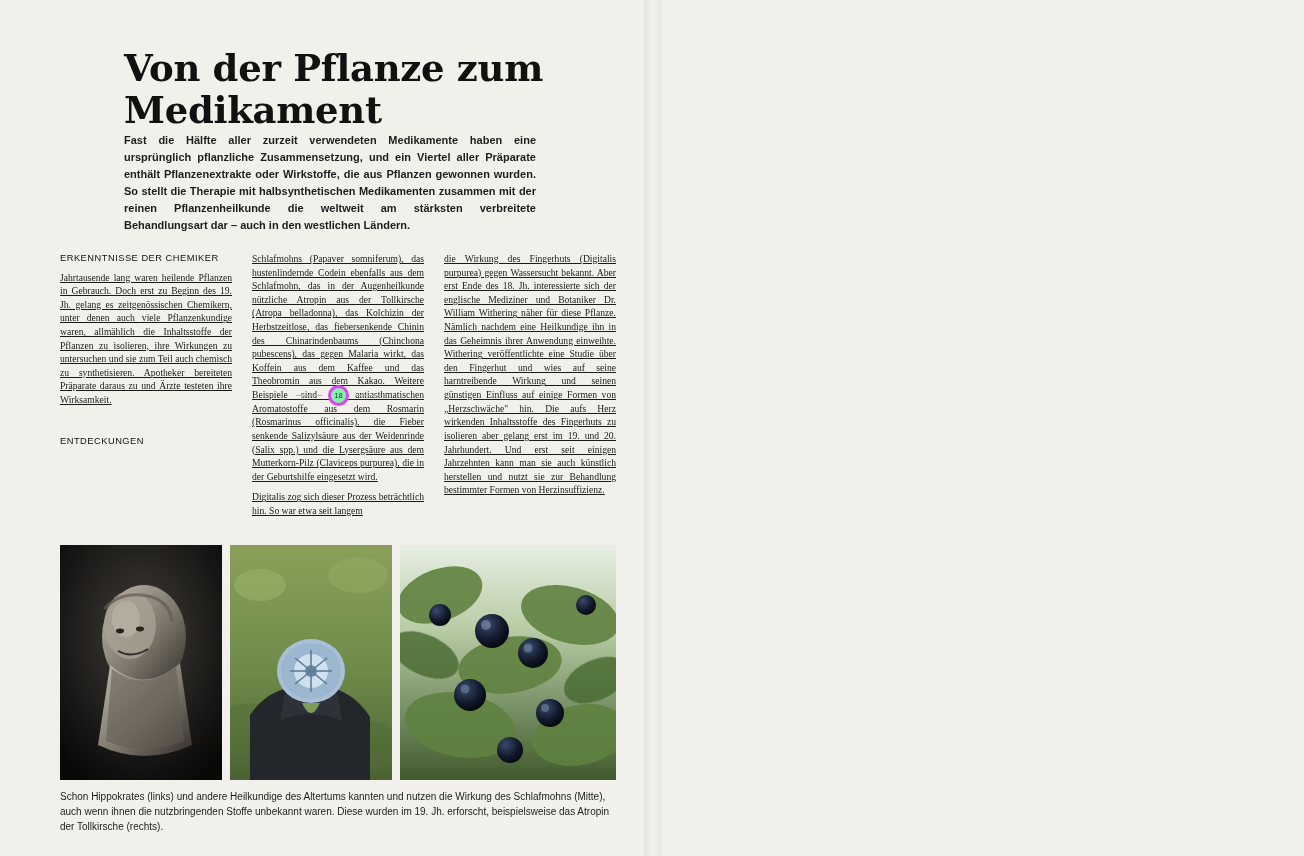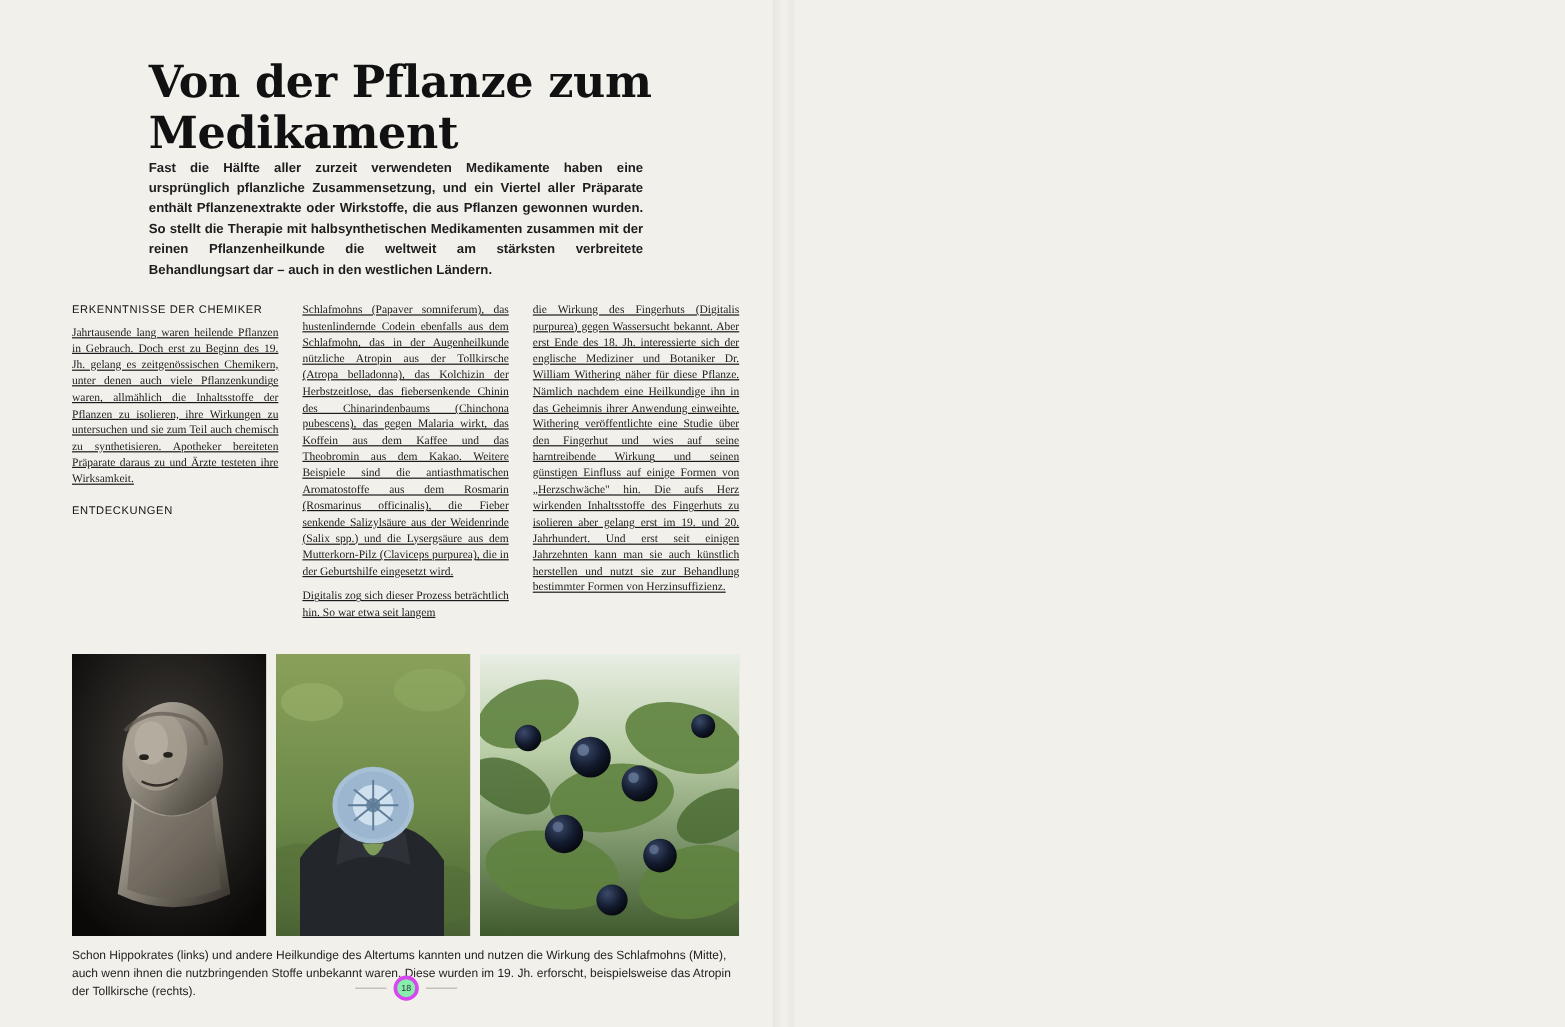--- a/index.html
+++ b/index.html
@@ -12,20 +12,21 @@
     background: #f2f0eb;
     font-family: "Liberation Serif", serif;
     color: #1a1a1a;
     overflow: hidden;
     position: relative;
   }
   .spread {
     position: absolute;
     inset: 0;
     display: flex;
+    flex-direction: column;
   }
   .page {
     position: relative;
     height: 100%;
     box-sizing: border-box;
   }
   .page-left { width: 652px; }
   .page-right { width: 652px; }
 
   .gutter-shadow {
@@ -83,21 +84,21 @@
   .subhead {
     font-family: "Liberation Sans", sans-serif;
     font-weight: normal;
     font-size: 9.3px;
     letter-spacing: 0.5px;
     line-height: 1.35;
     margin: 0 0 6px 0;
     color: #111;
     text-align: left;
   }
-  .subhead.spaced { margin-top: 12px; }
+  .subhead.spaced { margin-top: 28px; }
 
   .col-l1 { left: 60px;  top: 252px; width: 172px; }
   .col-l2 { left: 252px; top: 252px; width: 172px; }
   .col-l3 { left: 444px; top: 252px; width: 172px; }
 
   
   .img {
     position: absolute;
     overflow: hidden;
     background: #cfcac2;

